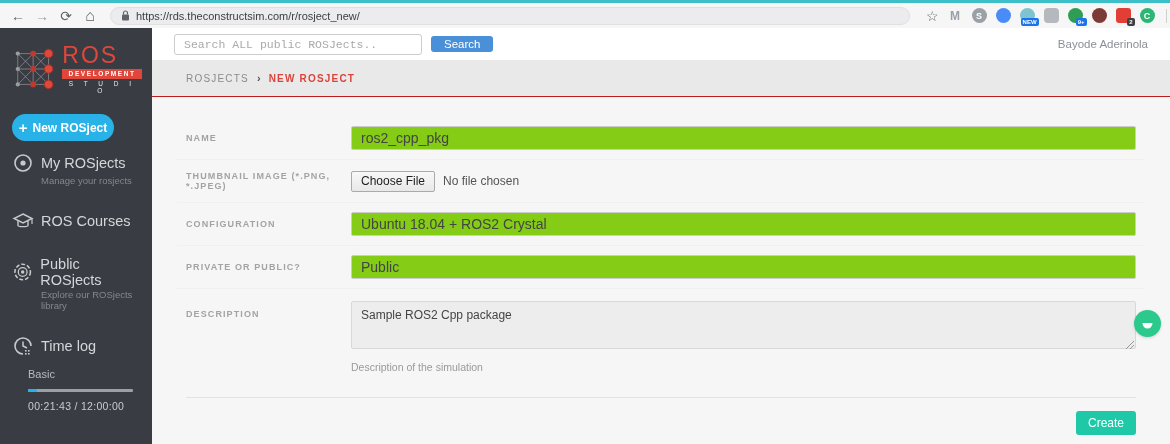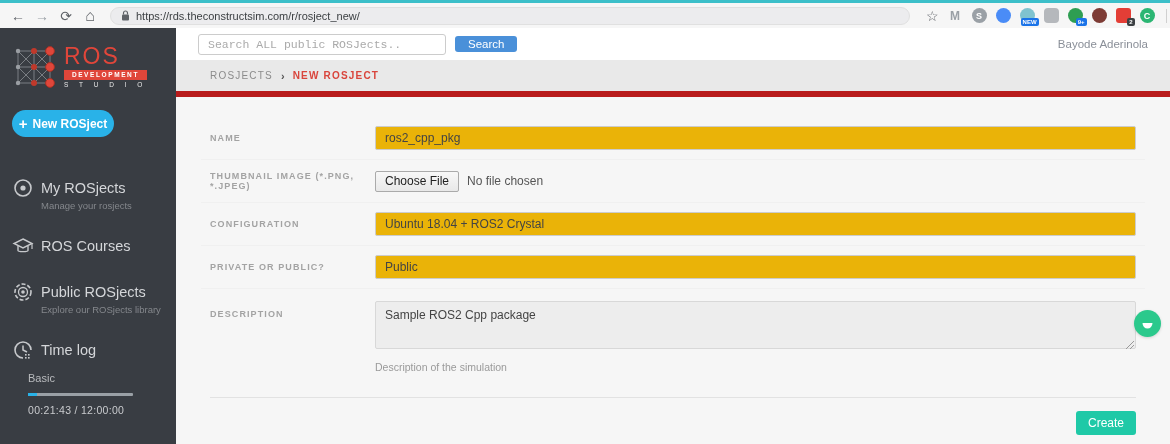--- a/index.html
+++ b/index.html
@@ -26,66 +26,66 @@
               font-size: 9px; color: #fff; font-weight: bold; }
   .badge { position: absolute; font-size: 6px; font-weight: bold; color: #fff; background: #1a73e8;
            border-radius: 2px; padding: 0.5px 2px; bottom: -3px; right: -4px; line-height: 7px; }
   .star { color: #5f6368; font-size: 14px; }
   .sep-v { width: 1px; height: 14px; background: #d0d0d0; margin: 0 2px; }
 
   
   .app { flex: 1; display: flex; min-height: 0; }
 
   
-  .sidebar { width: 176px; background: #393d43; color: #c7c9cc; flex: 0 0 auto; padding-top: 12px; position: relative; }
+  .sidebar { width: 152px; background: #393d43; color: #c7c9cc; flex: 0 0 auto; padding-top: 12px; position: relative; }
   .logo { display: flex; align-items: center; gap: 6px; padding: 4px 10px 0 12px; cursor: pointer; }
   .logo-text { display: flex; flex-direction: column; line-height: 1; }
   .logo-ros { color: #e0463a; font-size: 23px; letter-spacing: 2px; font-weight: 400; }
   .logo-dev { background: #e0463a; color: #fff; font-size: 6.5px; font-weight: bold; letter-spacing: 1.6px;
               padding: 1.5px 2px; margin-top: 2px; text-align: center; }
   .logo-studio { color: #e8e8e8; font-size: 6.5px; letter-spacing: 4.5px; margin-top: 2.5px; text-align: center; }
   .new-btn { margin: 20px 0 0 12px; background: #29b2e8; color: #fff; border: none; border-radius: 14px;
              height: 27px; width: 102px; font-size: 12px; font-weight: bold; display: flex; align-items: center;
              justify-content: center; gap: 5px; cursor: pointer; font-family: "Liberation Sans", sans-serif; }
   .new-btn .plus { font-size: 15px; font-weight: bold; line-height: 1; }
-  .menu { margin-top: 35px; }
+  .menu { margin-top: 6px; }
   .menu-item { padding: 5px 10px 5px 12px; cursor: pointer; }
   .menu-item .mi-row { display: flex; align-items: center; gap: 7px; }
   .mi-label { font-size: 14.5px; font-weight: 300; color: #d4d6d9; }
   .mi-sub { font-size: 9.5px; color: #84878c; margin: 1px 0 0 29px; }
   .mi-sub:empty { display: none; }
   .menu-item.gap { margin-top: 14px; }
   .plan { font-size: 11px; color: #b9bbbe; margin: 6px 0 0 28px; }
   .progress { width: 105px; height: 3px; background: #9aa0a6; margin: 9px 0 0 28px; border-radius: 1px; position: relative; }
   .progress-fill { position: absolute; left: 0; top: 0; bottom: 0; width: 9%; background: #29b2e8; }
   .time-text { font-size: 10.5px; color: #c9cbce; margin: 8px 0 0 28px; letter-spacing: 0.3px; }
 
   
   .content { flex: 1; display: flex; flex-direction: column; background: #f6f6f6; min-width: 0; position: relative; }
   .topbar { height: 32px; background: #fff; display: flex; align-items: center; padding: 0 22px; flex: 0 0 auto; }
   .search-input { width: 248px; height: 21px; border: 1px solid #ccc; border-radius: 3px; padding: 0 9px;
                   font-size: 11.5px; color: #555; font-family: Liberation Mono, monospace; background: #fff; }
   .search-input::placeholder { color: #aaa; }
   .search-btn { height: 16px; margin-left: 9px; background: #4a90d9; color: #fff; border: none; border-radius: 3px;
                 padding: 0 13px; font-size: 11.5px; cursor: pointer; font-family: "Liberation Sans", sans-serif; }
   .topbar-user { margin-left: auto; font-size: 11.5px; color: #8a8f98; cursor: pointer; }
-  .breadcrumb { height: 37px; background: #e9e9e9; border-bottom: 6px solid #b91c1c; display: flex; align-items: center;
+  .breadcrumb { height: 37px; background: #e9e9e9; border-bottom: 1px solid #b91c1c; display: flex; align-items: center;
                 padding: 0 34px; gap: 8px; flex: 0 0 auto; }
   .bc-parent { font-size: 10px; letter-spacing: 1.2px; color: #8b8b8b; cursor: pointer; }
   .bc-sep { font-size: 11px; color: #555; font-weight: bold; }
   .bc-current { font-size: 10px; letter-spacing: 1.2px; color: #d9453c; font-weight: bold; }
 
   
   .form-area { flex: 1; padding: 20px 25px 0 25px; }
   .form-row { display: flex; align-items: center; min-height: 43px; padding: 0 9px; border-bottom: 1px solid rgba(0,0,0,0.025); }
   .form-row.top-align { align-items: flex-start; padding-top: 12px; padding-bottom: 10px; border-bottom: none; }
   .f-label { flex: 0 0 165px; font-size: 9px; letter-spacing: 1.1px; color: #a3a3a3; font-weight: bold; }
   .f-field { flex: 1; }
-  .text-input { width: 100%; height: 24px; border: 1px solid #ccc; border-radius: 2px; background: #eab308;
-                padding: 0 9px; font-size: 12px; color: #444; font-family: "Liberation Sans", sans-serif; }
+  .text-input { width: 100%; height: 24px; border: 1px solid #ccc; border-radius: 2px; background: #84cc16;
+                padding: 0 9px; font-size: 14px; color: #444; font-family: "Liberation Sans", sans-serif; }
   .file-field { display: flex; align-items: center; gap: 8px; }
   .file-btn { height: 21px; background: linear-gradient(#f8f8f8, #e8e8e8); border: 1px solid #aaa; border-radius: 2px;
               font-size: 12px; color: #222; padding: 0 9px; cursor: pointer; font-family: "Liberation Sans", sans-serif; }
   .file-status { font-size: 12px; color: #555; }
   .desc-wrap { position: relative; }
   .desc-textarea { width: 100%; height: 48px; background: #ededed; border: 1px solid #d8d8d8; border-radius: 2px;
                    padding: 6px 9px; font-size: 12px; color: #444; resize: none; font-family: "Liberation Sans", sans-serif; }
   .resize-grip { position: absolute; right: 2px; bottom: 4px; width: 8px; height: 8px;
                  background: linear-gradient(135deg, transparent 0 50%, #999 50% 56%, transparent 56% 70%, #999 70% 76%, transparent 76%); }
   .helper { font-size: 10.5px; color: #9a9a9a; margin-top: 8px; }

